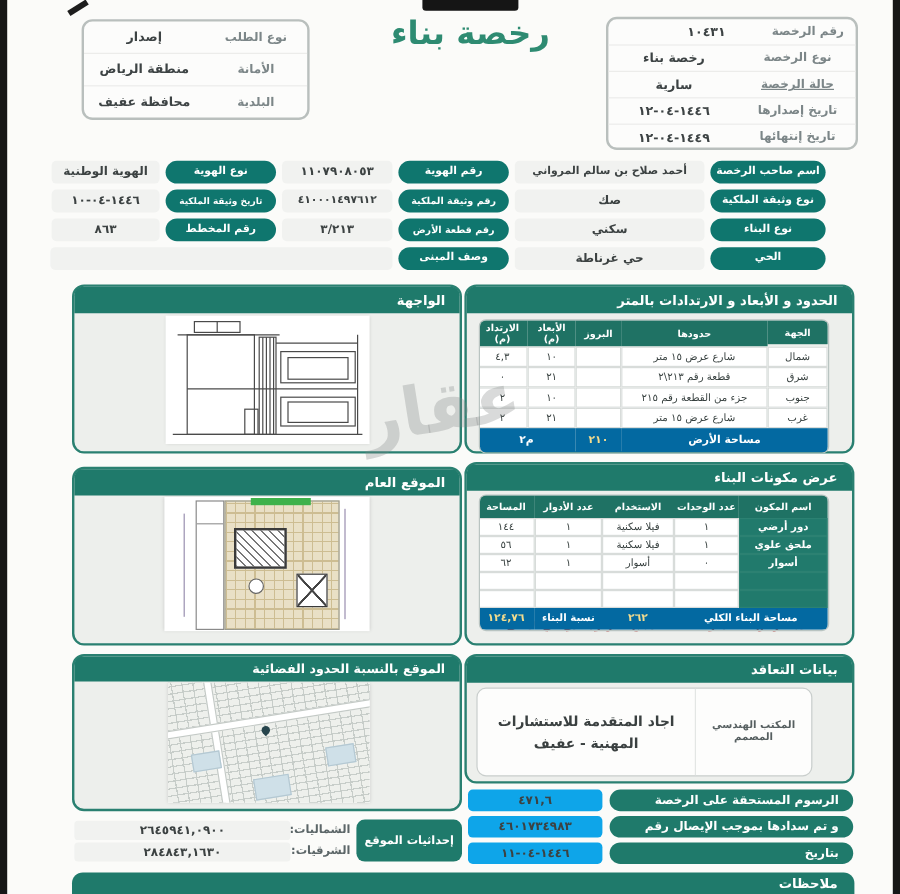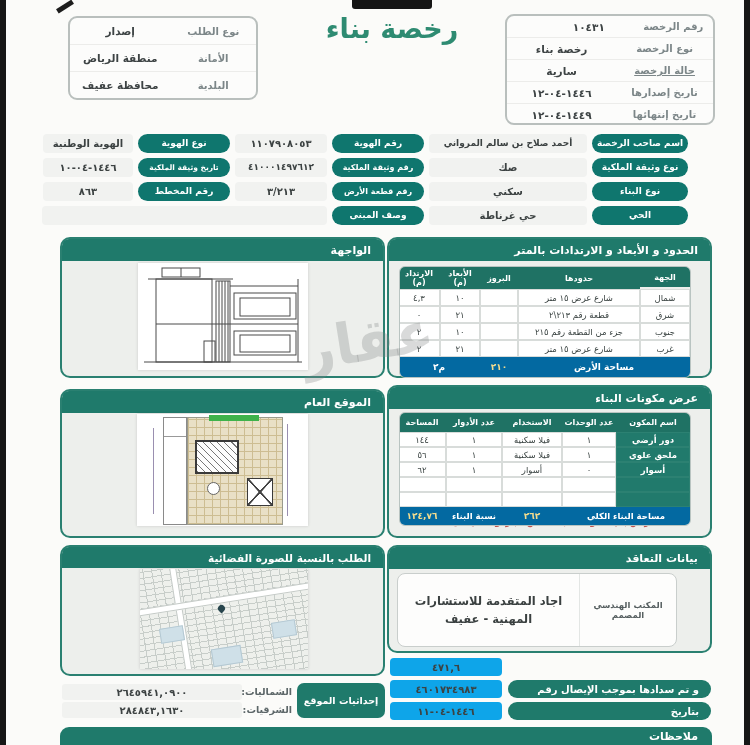--- a/index.html
+++ b/index.html
@@ -202,21 +202,21 @@
       <div class="sp-grid"></div>
       <div class="sp-green"></div>
       <div class="sp-bldg"></div>
       <div class="sp-xbox"></div>
       <div class="sp-compass"></div>
       <div class="sp-dim"></div>
     </div>
   </div>
 
   <div class="sec" style="left:60px;top:545px;width:325px;height:131px;">
-    <div class="sec-head" style="font-size:10.5px;">الطلب بالنسبة للصورة الفضائية</div>
+    <div class="sec-head" style="font-size:10.5px;">الموقع بالنسبة الحدود الفضائية</div>
   </div>
   <div class="card" style="left:140px;top:569px;width:168px;height:100px;">
     <div class="map">
       <div class="map-grid"></div>
       <div class="map-road-v"></div>
       <div class="map-road-d"></div>
       <div class="map-blue" style="left:20px;top:58px;width:22px;height:13px;"></div>
       <div class="map-blue" style="left:132px;top:52px;width:22px;height:14px;"></div>
       <div class="map-blue" style="left:72px;top:78px;width:28px;height:16px;"></div>
       <div class="map-pin"></div>
@@ -320,20 +320,21 @@
   </div>
 
   <div class="sec" style="left:387px;top:545px;width:325px;height:108px;">
     <div class="sec-head">بيانات التعاقد</div>
   </div>
   <div class="contract-box" style="left:397px;top:573px;width:280px;height:74px;">
     <div class="contract-label">المكتب الهندسي المصمم</div>
     <div class="contract-value">اجاد المتقدمة للاستشارات المهنية - عفيف</div>
   </div>
 
+  <div class="fee-label" style="left:508px;top:658px;width:203px;">الرسوم المستحقة على الرخصة</div>
   <div class="fee-val" style="left:390px;top:658px;width:112px;">٤٧١,٦</div>
   <div class="fee-label" style="left:508px;top:680px;width:203px;">و تم سدادها بموجب الإيصال رقم</div>
   <div class="fee-val" style="left:390px;top:680px;width:112px;">٤٦٠١٧٣٤٩٨٣</div>
   <div class="fee-label" style="left:508px;top:702px;width:203px;">بتاريخ</div>
   <div class="fee-val" style="left:390px;top:702px;width:112px;" dir="ltr">١٤٤٦-٠٤-١١</div>
 
   <div class="notes-bar">ملاحظات</div>
 
   <div class="wm">عقار</div>
 </div>

